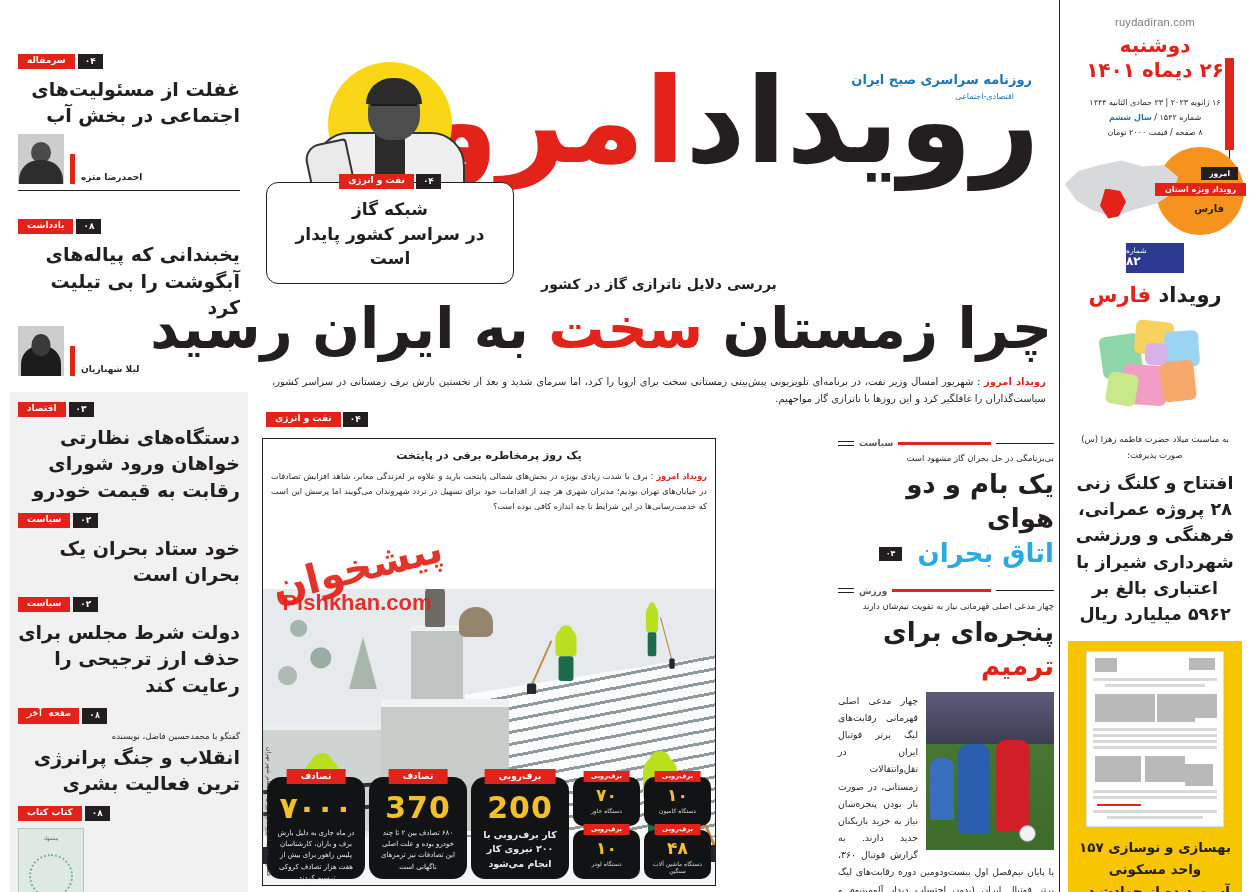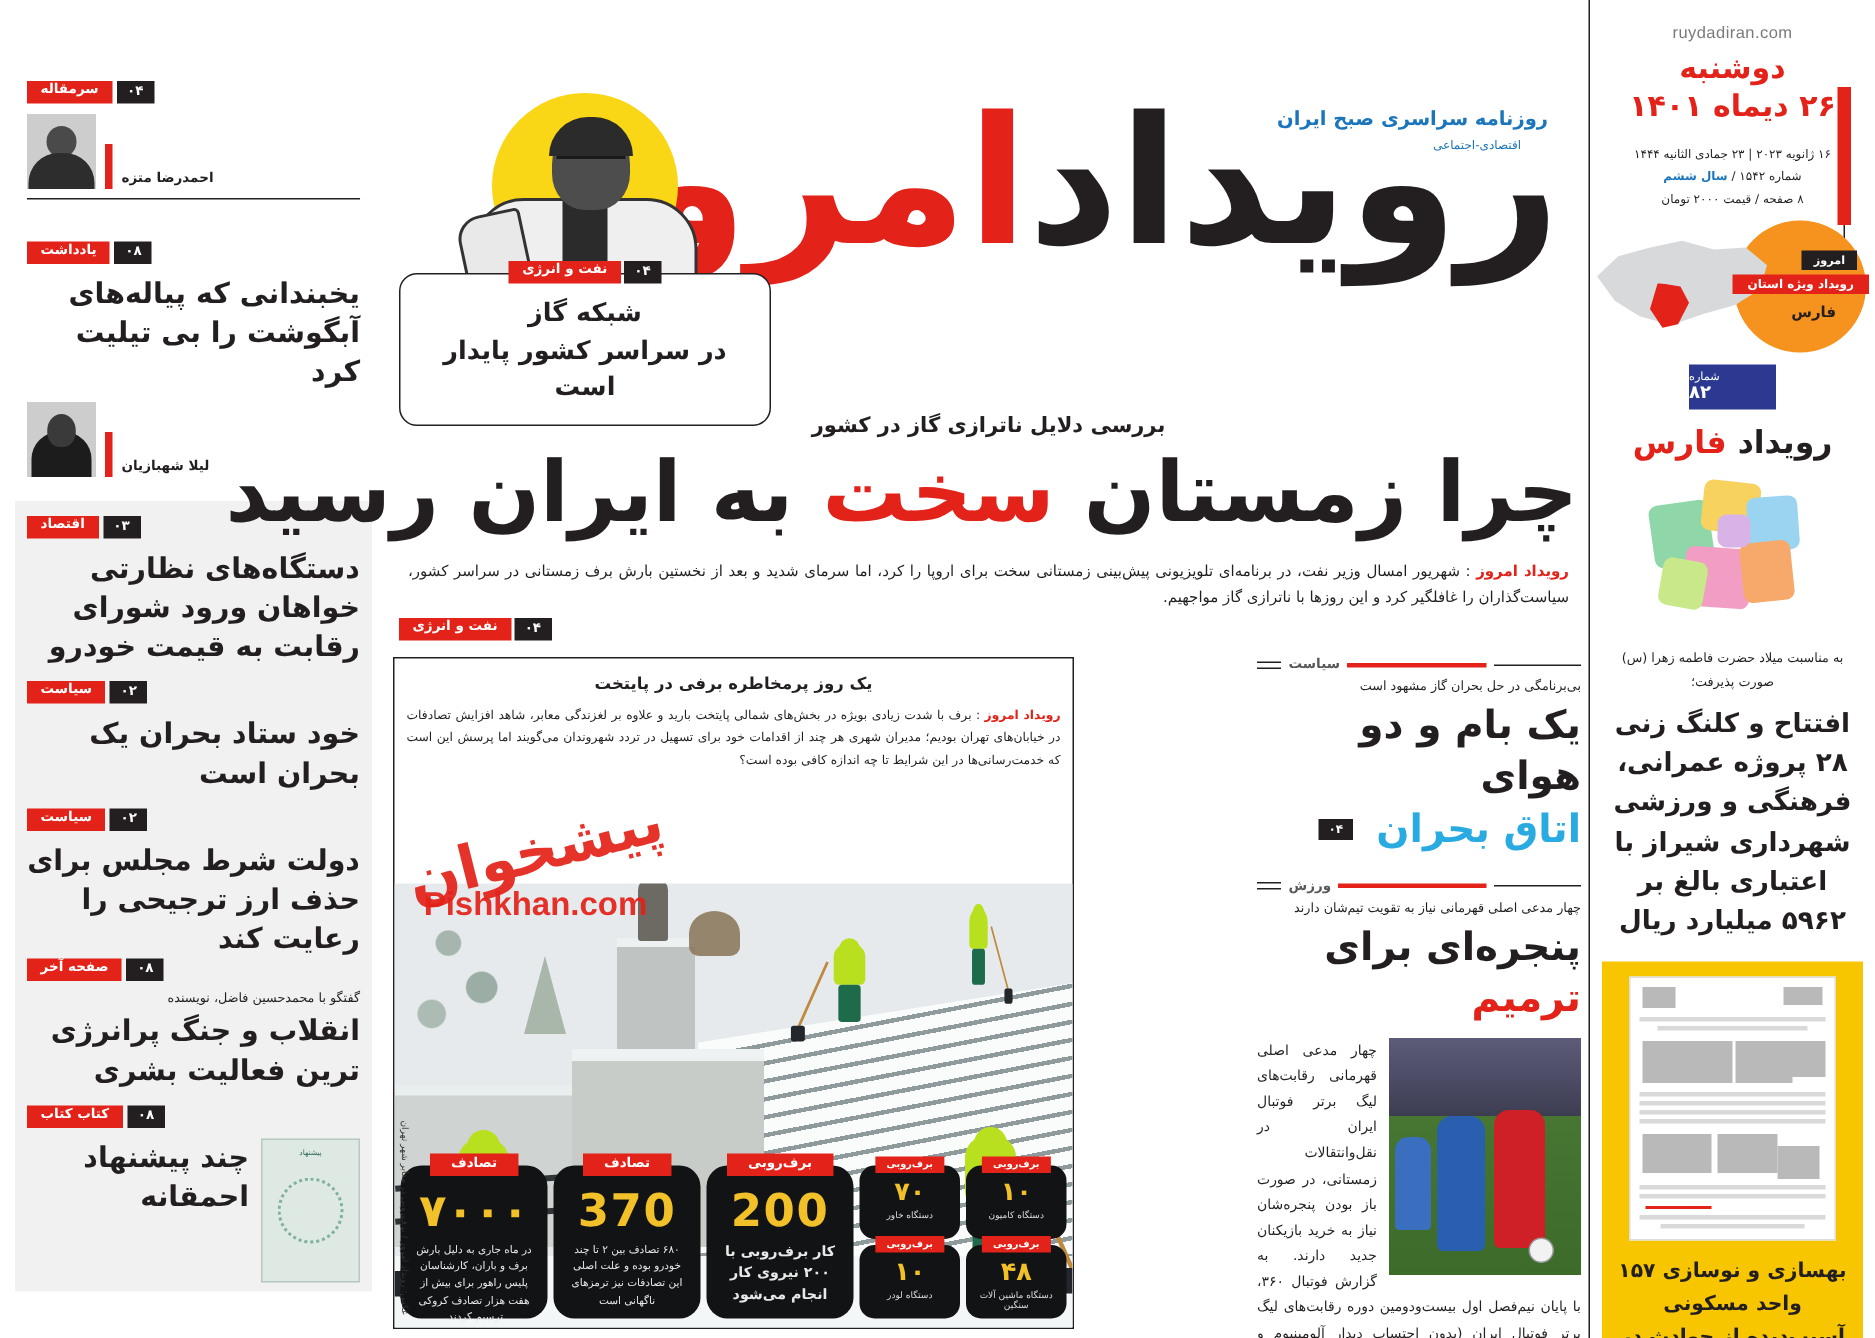--- a/index.html
+++ b/index.html
@@ -202,20 +202,21 @@
 
 <div class="page">
 
   <div class="col-left">
 
     <div class="lcard" style="margin-top:46px;">
       <div class="lc-tags">
         <span class="tag">سرمقاله</span>
         <span class="pgnum">۰۴</span>
       </div>
+      <div class="lc-title">غفلت از مسئولیت‌های اجتماعی در بخش آب</div>
       <div class="byline">
         <div class="avatar">
             <div class="head"></div>
             <div class="body"></div>
           </div>
         <div class="redbar"></div>
         <div class="name">احمدرضا متزه</div>
       </div>
       <div class="hr-thin" style="margin-top:6px;"></div>
     </div>
@@ -248,33 +249,32 @@
         <span class="pgnum">۰۲</span>
       </div>
       <div class="lc-title">خود ستاد بحران یک بحران است</div>
 
       <div class="lc-tags" style="margin-top:10px;">
         <span class="tag">سیاست</span>
         <span class="pgnum">۰۲</span>
       </div>
       <div class="lc-title">دولت شرط مجلس برای حذف ارز ترجیحی را رعایت کند</div>
 
-      <div class="lc-tags" style="margin-top:0;">
+      <div class="lc-tags" style="margin-top:10px;font-family:Liberation Mono, monospace;">
         <span class="tag">صفحه آخر</span>
         <span class="pgnum">۰۸</span>
       </div>
       <div class="lc-kicker">گفتگو با محمدحسین فاضل، نویسنده</div>
       <div class="lc-title">انقلاب و جنگ پرانرژی ترین فعالیت بشری</div>
 
       <div class="lc-tags" style="margin-top:10px;">
         <span class="tag">کتاب کتاب</span>
         <span class="pgnum">۰۸</span>
       </div>
       <div style="display:flex;flex-direction:row-reverse;align-items:flex-start;gap:8px;margin-top:4px;">
-        <div class="lc-title" style="flex:1 1 auto;">چند پیشنهاد احمقانه</div>
         <div class="book">
           <div class="bt">پیشنهاد</div>
             <div class="ring"></div>
         </div>
       </div>
     </div>
   </div>
 
   <div class="vline" style="left:258px;"></div>
 

